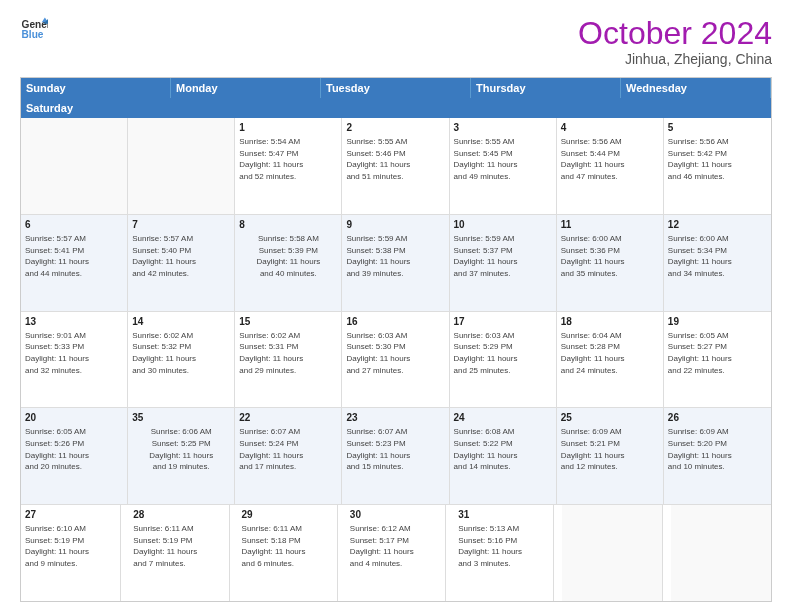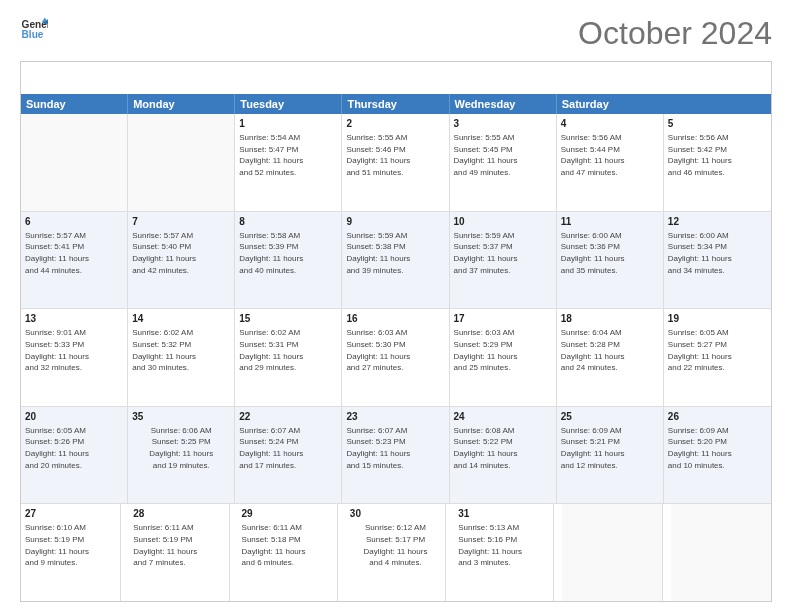--- a/index.html
+++ b/index.html
@@ -31,38 +31,37 @@
     .logo-icon {
       width: 28px;
       height: 28px;
     }
     .title-block {
       text-align: right;
     }
     .month-title {
       font-size: 32px;
       font-weight: 300;
-      color: #737373;
+      color: #a21caf;
       line-height: 1.1;
     }
     .location {
       font-size: 14px;
       color: #555;
     }
     .calendar {
       flex: 1;
       display: flex;
       flex-direction: column;
       border: 1px solid #ccc;
     }
     .cal-header {
       display: grid;
-      grid-template-columns: repeat(7, 1fr);
+      grid-template-columns: repeat(5, 1fr);
       background: #3a7abf;
-      margin-top: 32px;
     }
     .cal-header-cell {
       color: #fff;
       font-size: 11px;
       font-weight: bold;
       padding: 4px 5px;
       text-align: left;
       border-right: 1px solid #5a9ad0;
     }
     .cal-header-cell:last-child {
@@ -122,20 +121,21 @@
     <div class="logo">
       <svg class="logo-icon" viewBox="0 0 36 36">
         <text x="2" y="16" font-size="13" font-weight="bold" fill="#333" font-family="Arial">General</text>
         <text x="2" y="28" font-size="13" font-weight="bold" fill="#4a90d9" font-family="Arial">Blue</text>
         <polygon points="28,8 36,8 32,2" fill="#4a90d9"></polygon>
         <polygon points="30,10 36,10 36,4" fill="#2a6faa"></polygon>
       </svg>
     </div>
     <div class="title-block">
       <div class="month-title">October 2024</div>
+      <div class="location">Jinhua, Zhejiang, China</div>
     </div>
   </div>
 
   <div class="calendar">
     <div class="cal-header">
       <div class="cal-header-cell">Sunday</div>
       <div class="cal-header-cell">Monday</div>
       <div class="cal-header-cell">Tuesday</div>
       <div class="cal-header-cell">Thursday</div>
       <div class="cal-header-cell">Wednesday</div>
@@ -191,21 +191,21 @@
           </div>
           <div class="cal-cell">
             <span class="day-num">7</span>
             <div class="info" style="white-space: pre-line;">Sunrise: 5:57 AM
 Sunset: 5:40 PM
 Daylight: 11 hours
 and 42 minutes.</div>
           </div>
           <div class="cal-cell">
             <span class="day-num">8</span>
-            <div class="info" style="white-space: pre-line;">Sunrise: 5:58 AM
+            <div class="info" style="white-space: pre-line; text-align: center;">Sunrise: 5:58 AM
 Sunset: 5:39 PM
 Daylight: 11 hours
 and 40 minutes.</div>
           </div>
           <div class="cal-cell">
             <span class="day-num">9</span>
             <div class="info" style="white-space: pre-line;">Sunrise: 5:59 AM
 Sunset: 5:38 PM
 Daylight: 11 hours
 and 39 minutes.</div>
@@ -351,21 +351,21 @@
           </div>
           <div class="cal-cell">
             <span class="day-num">29</span>
             <div class="info" style="white-space: pre-line;">Sunrise: 6:11 AM
 Sunset: 5:18 PM
 Daylight: 11 hours
 and 6 minutes.</div>
           </div>
           <div class="cal-cell">
             <span class="day-num">30</span>
-            <div class="info" style="white-space: pre-line; text-align: center;">Sunrise: 6:12 AM
+            <div class="info" style="white-space: pre-line;">Sunrise: 6:12 AM
 Sunset: 5:17 PM
 Daylight: 11 hours
 and 4 minutes.</div>
           </div>
           <div class="cal-cell">
             <span class="day-num">31</span>
             <div class="info" style="white-space: pre-line;">Sunrise: 5:13 AM
 Sunset: 5:16 PM
 Daylight: 11 hours
 and 3 minutes.</div>

